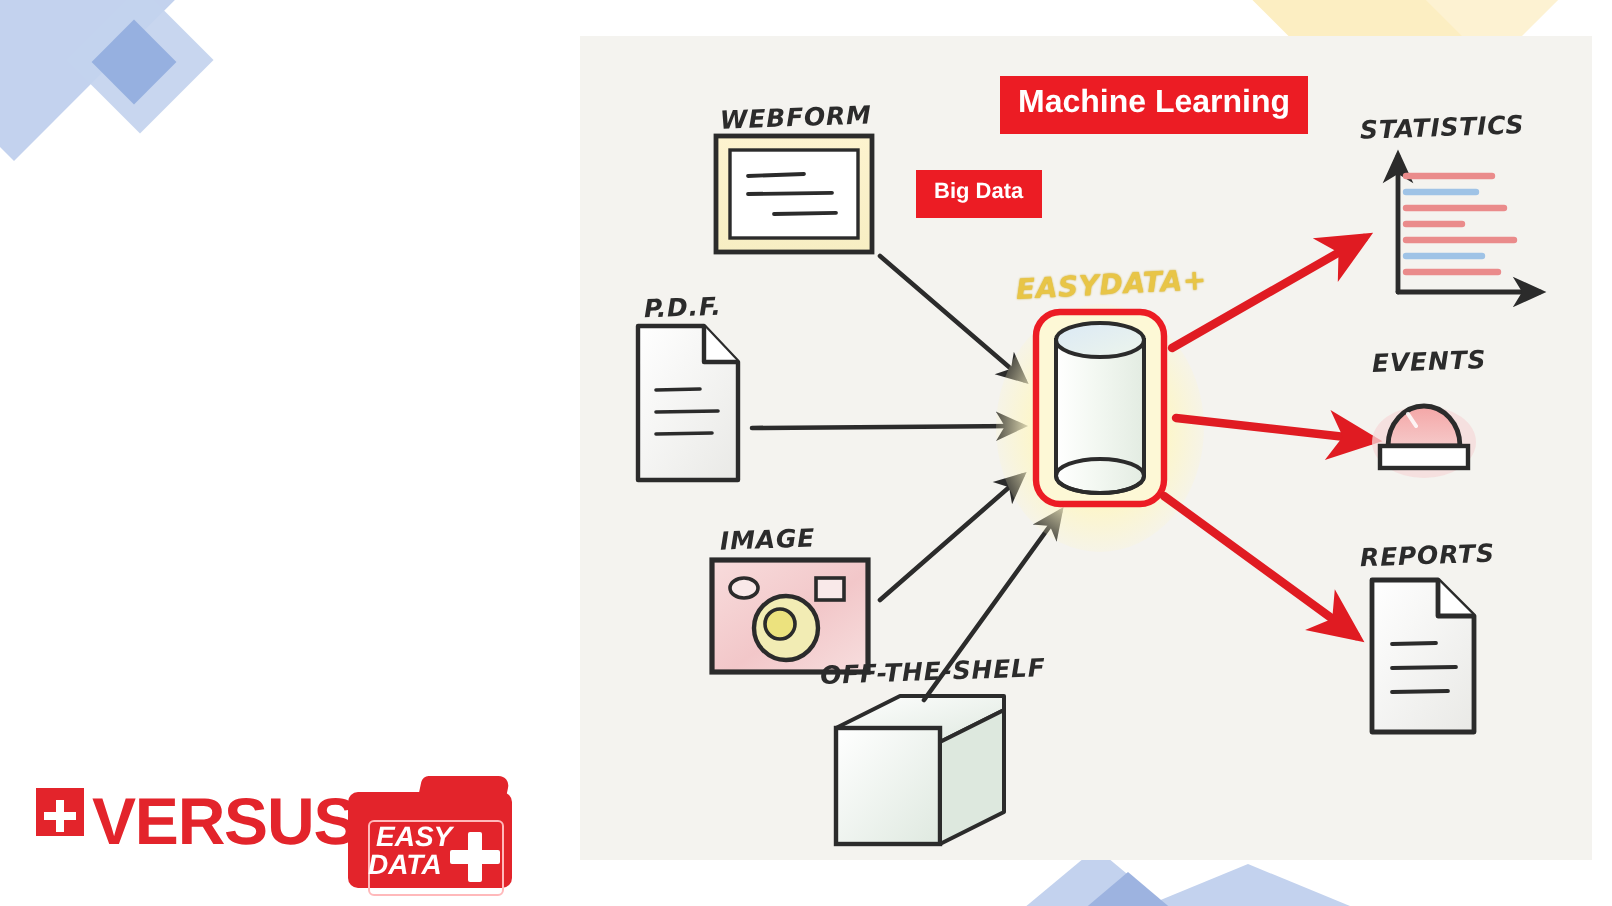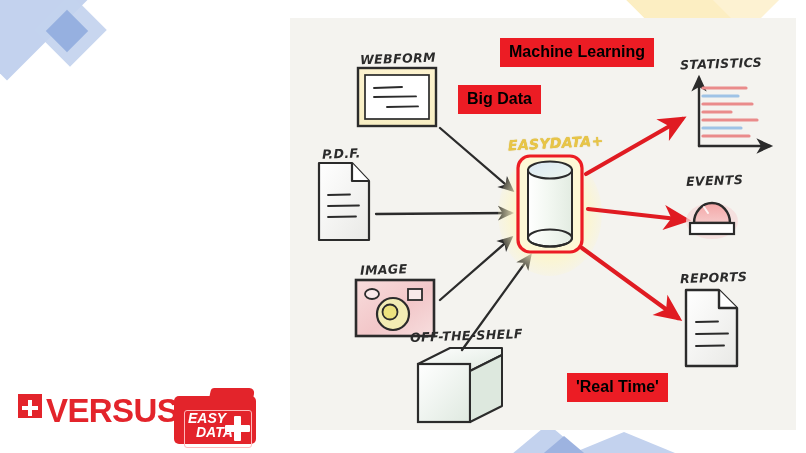--- a/index.html
+++ b/index.html
@@ -68,44 +68,44 @@
 
   
   #logo-easydata{position:absolute;left:172px;top:388px;width:88px;height:58px;}
   #ed-tab{position:absolute;left:38px;top:0px;width:44px;height:12px;background:#e3242b;
     border-radius:3px 6px 0 0;transform:skewX(-12deg);}
   #ed-body{position:absolute;left:2px;top:8px;width:82px;height:48px;background:#e3242b;
     border-radius:5px;}
   #ed-inner{position:absolute;left:10px;top:14px;width:66px;height:36px;
     border:1.5px solid #ffb9bb;border-radius:3px;}
   #ed-easy{position:absolute;left:14px;top:14px;font-size:14px;font-style:italic;font-weight:bold;color:#fff;}
-  #ed-data{position:absolute;left:10px;top:28px;font-size:14px;font-style:italic;font-weight:bold;color:#fff;margin-left:12px;}
+  #ed-data{position:absolute;left:10px;top:28px;font-size:14px;font-style:italic;font-weight:bold;color:#fff;}
   #ed-plus-v{position:absolute;left:60px;top:20px;width:7px;height:25px;background:#fff;border-radius:1px;}
   #ed-plus-h{position:absolute;left:51px;top:29px;width:25px;height:7px;background:#fff;border-radius:1px;}
 
   
   #diagram-panel{
     position:absolute;left:290px;top:18px;width:506px;height:412px;
     background:#f4f3ef;
   }
   #diagram-svg{position:absolute;left:0;top:0;width:506px;height:412px;}
 
   .node-label{
     position:absolute;font-family:"DejaVu Sans", sans-serif;
     font-size:12.5px;font-weight:bold;font-style:italic;color:#2b2b2b;
     letter-spacing:.4px;white-space:nowrap;
     transform:rotate(-2deg);
   }
   .tag{
-    position:absolute;background:#ec1c24;color:#000000;
+    position:absolute;background:#ec1c24;color:#ffffff;
     font-family:"Liberation Sans", sans-serif;font-weight:bold;
     white-space:nowrap;line-height:1;
   }
   #tag-ml{left:210px;top:20px;font-size:16px;padding:6px 9px 7px 9px;}
-  #tag-bigdata{left:168px;top:67px;font-size:16px;padding:6px 9px 7px 9px;}
+  #tag-bigdata{left:168px;top:67px;font-size:11px;padding:6px 9px 7px 9px;}
   #tag-realtime{left:277px;top:355px;font-size:16px;padding:6px 9px 7px 9px;}
 
   #label-easydata{
     position:absolute;left:218px;top:117px;
     font-family:"DejaVu Sans", sans-serif;font-size:14px;font-weight:bold;font-style:italic;
     color:#e8c547;text-shadow:0 0 1px #c9a520;letter-spacing:.3px;
     transform:rotate(-3deg);white-space:nowrap;
   }
 
   
@@ -277,16 +277,15 @@
     <div class="node-label" id="label-image">IMAGE</div>
     <div class="node-label" id="label-ots">OFF-THE-SHELF</div>
     <div class="node-label" id="label-statistics">STATISTICS</div>
     <div class="node-label" id="label-events">EVENTS</div>
     <div class="node-label" id="label-reports">REPORTS</div>
 
     <div id="label-easydata">EASYDATA+</div>
 
     <div class="tag" id="tag-ml">Machine Learning</div>
     <div class="tag" id="tag-bigdata">Big Data</div>
-    <div class="tag" id="tag-realtime">'Real Time'</div>
 
   </div>
 </div>
 
 </body></html>

